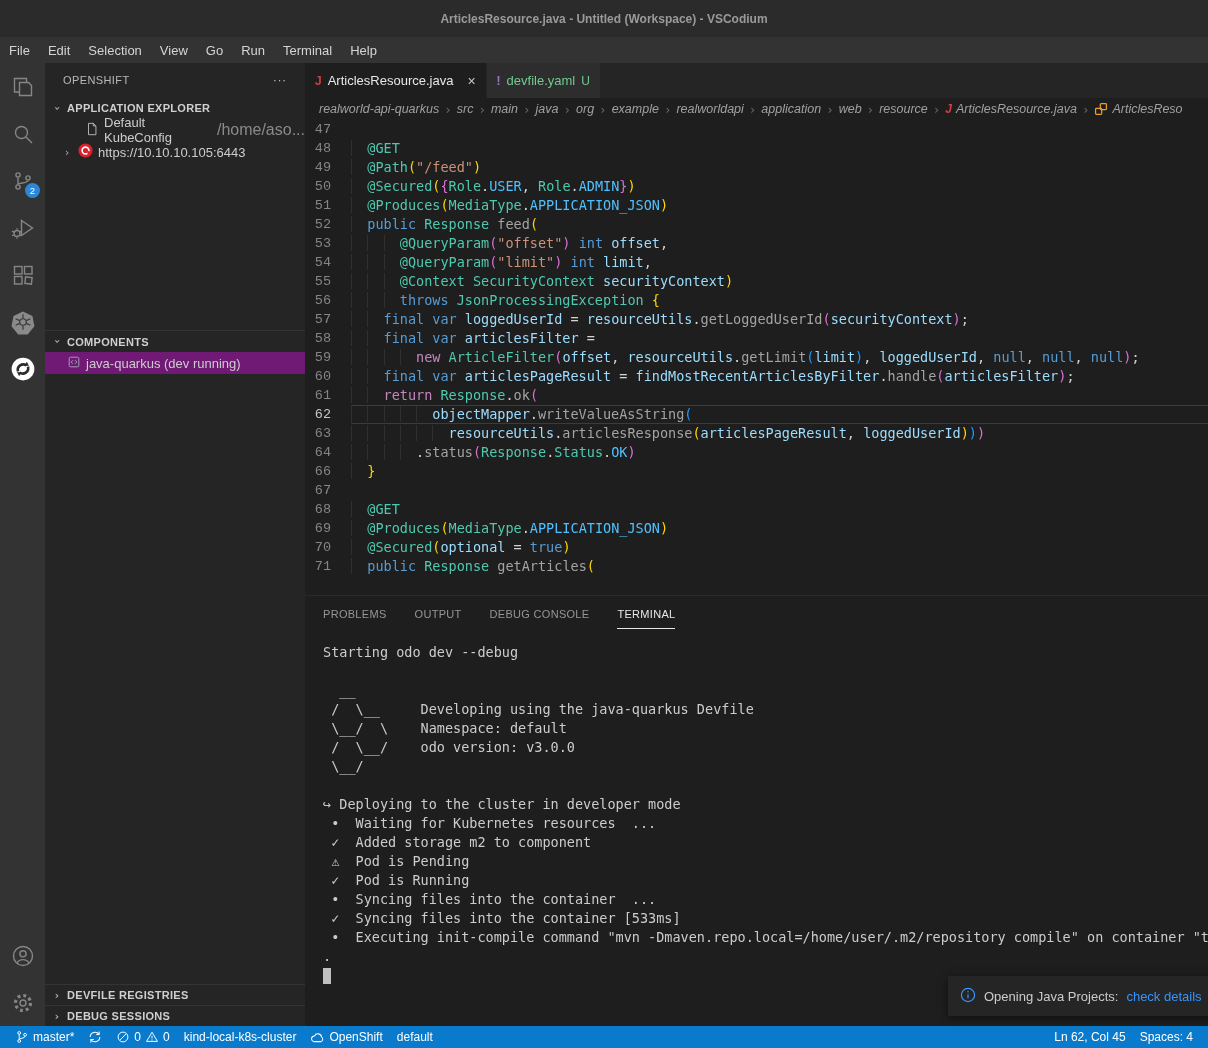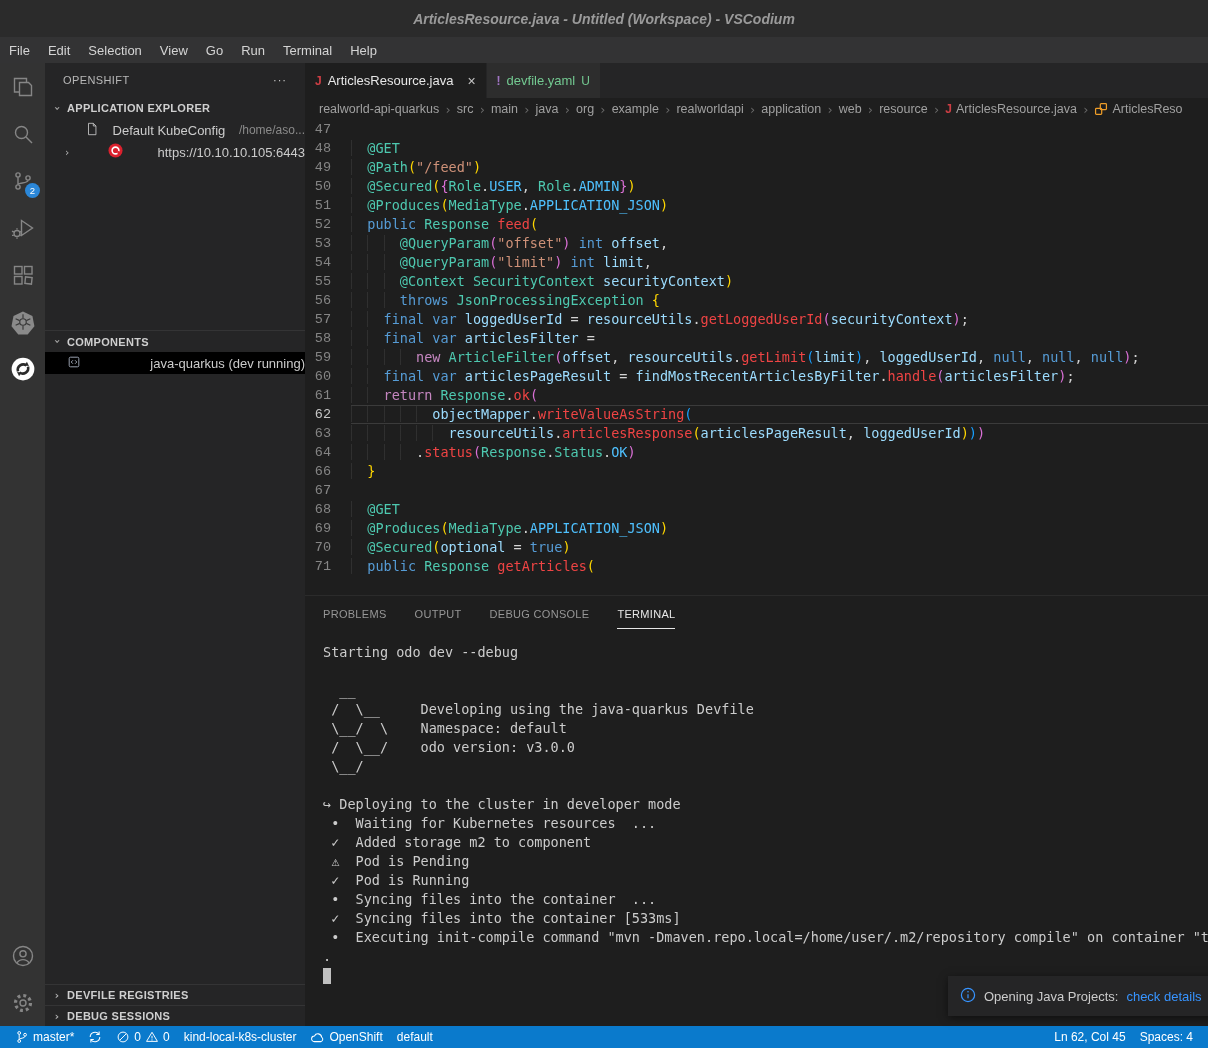--- a/index.html
+++ b/index.html
@@ -1,19 +1,19 @@
 <!DOCTYPE html>
 <html><head>
 <meta charset="utf-8">
 <style>
   * { margin:0; padding:0; box-sizing:border-box; }
   html,body { width:1208px; height:1048px; overflow:hidden; background:#1e1e1e;
     font-family:"Liberation Sans", sans-serif; -webkit-font-smoothing:antialiased; }
   .titlebar { height:37px; background:#2b2b2b; display:flex; align-items:center; justify-content:center;
-    color:#9a9a9a; font-size:14px; font-weight:700;font-style:italic; }
+    color:#9a9a9a; font-size:12px; font-weight:700; }
   .menubar { height:26px; background:#333334; display:flex; align-items:center; color:#d4d4d4; font-size:13px; }
   .menubar .menu-item { padding:0 9px; height:100%; display:flex; align-items:center; cursor:default; }
   .main { display:flex; height:963px; }
   
   .activitybar { width:45px; background:#333333; display:flex; flex-direction:column; align-items:center; }
   .act-top { display:flex; flex-direction:column; flex:1; }
   .act-icon { width:45px; height:47px; display:flex; align-items:center; justify-content:center;
     color:#868686; position:relative; cursor:pointer; }
   .act-icon.active { color:#ffffff; }
   .act-badge { position:absolute; right:5px; bottom:6px; min-width:15px; height:15px; border-radius:8px;
@@ -24,46 +24,46 @@
   .side-title { height:34px; display:flex; align-items:center; padding:0 18px; font-size:11px; color:#b8b8b8;
     letter-spacing:.4px; justify-content:space-between; }
   .side-section-header { height:22px; display:flex; align-items:center; gap:4px; padding:0 6px; font-size:11px;
     font-weight:700; color:#cfcfcf; letter-spacing:.3px; border-top:1px solid rgba(255,255,255,0.07); cursor:pointer; }
   .side-section-header.noline { border-top:none; }
   .chev { display:inline-block; color:#b0b0b0; font-family:"DejaVu Sans Mono", monospace; font-size:11px;
     width:12px; text-align:center; }
   .chev.down { transform:rotate(90deg); }
   .sect-app { height:233px; overflow:hidden; }
   .sect-components { flex:1; overflow:hidden; }
-  .row { height:22px; display:flex; align-items:center; gap:5px; cursor:pointer; color:#cccccc;justify-content:space-between; }
-  .row.selected { background:#000000; }
-  .row .desc { color:#8a8a8a; font-size:12px; margin-left:0; white-space:nowrap; }
+  .row { height:22px; display:flex; align-items:center; gap:5px; cursor:pointer; color:#cccccc; }
+  .row.selected { background:#701a75; }
+  .row .desc { color:#8a8a8a; font-size:16px; margin-left:0; white-space:nowrap; }
   .bottom-sect { height:21px; }
   
   .editor-col { flex:1; display:flex; flex-direction:column; background:#1e1e1e; min-width:0; }
   .tabsbar { height:35px; background:#252526; display:flex; }
   .tab { display:flex; align-items:center; gap:6px; padding:0 10px; font-size:13px; color:#969696;
     background:#2d2d2d; border-right:1px solid #252526; cursor:pointer; }
   .tab.active { background:#1e1e1e; color:#e7e7e7; }
   .tab .tab-icon { font-weight:700; font-size:12px; }
   .tab .close { margin-left:8px; color:#c5c5c5; font-size:14px; }
   .tab .gitbadge { font-size:12px; }
   .tab.untracked, .tab.untracked .gitbadge { color:#73c991; }
   .breadcrumb { height:22px; display:flex; align-items:center; padding:0 14px; font-size:12.5px; color:#a0a0a0;
     white-space:nowrap; overflow:hidden; }
-  .breadcrumb .seg { display:flex; align-items:flex-end; gap:4px; cursor:pointer; }
+  .breadcrumb .seg { display:flex; align-items:flex-end; gap:4px; cursor:pointer;font-style:italic; }
   .breadcrumb .sep { margin:0 5px; color:#6a6a6a; font-family:"DejaVu Sans Mono", monospace; }
   
   .code-area { height:475px; overflow:hidden; font:13.5px/19px "DejaVu Sans Mono", monospace; cursor:text; }
   .eline { display:flex; height:19px; }
   .gutter { flex:0 0 46px; padding-right:20px; text-align:right; color:#858585; user-select:none;font-family:Liberation Mono, monospace; }
   .eline.cl .gutter { color:#c6c6c6; }
   .codepart { flex:1; white-space:pre; }
   .eline.cl .codepart { box-shadow:inset 0 1px 0 rgba(255,255,255,.13), inset 0 -1px 0 rgba(255,255,255,.13); }
-  .tk-kw{color:#569cd6}.tk-ctl{color:#c586c0}.tk-type{color:#4ec9b0}.tk-fn{color:#ef4444}
+  .tk-kw{color:#569cd6}.tk-ctl{color:#c586c0}.tk-type{color:#4ec9b0}.tk-fn{color:#a3a3a3}
   .tk-var{color:#9cdcfe}.tk-const{color:#4fc1ff}.tk-str{color:#ce9178}.tk-p{color:#d4d4d4}
   .tk-b1{color:#ffd700}.tk-b2{color:#da70d6}.tk-b3{color:#179fff}
   .tk-ind{background:repeating-linear-gradient(to right, rgba(255,255,255,.08) 0 1px, transparent 1px 16.26px);}
   
   .panel { height:431px; border-top:1px solid rgba(255,255,255,.06); display:flex; flex-direction:column; }
   .panel-header { height:33px; display:flex; align-items:flex-end; gap:28px; padding:0 18px; }
   .ptab { font-size:11px; letter-spacing:.3px; color:#969696; padding-bottom:8px; cursor:pointer; border-bottom:1px solid transparent; }
   .ptab.active { color:#e7e7e7; border-bottom-color:#e7e7e7; }
   .terminal { flex:1; padding:14px 0 0 18px; font:13.5px/19px "DejaVu Sans Mono", monospace; color:#cccccc;
     white-space:pre; overflow:hidden; cursor:text; }

